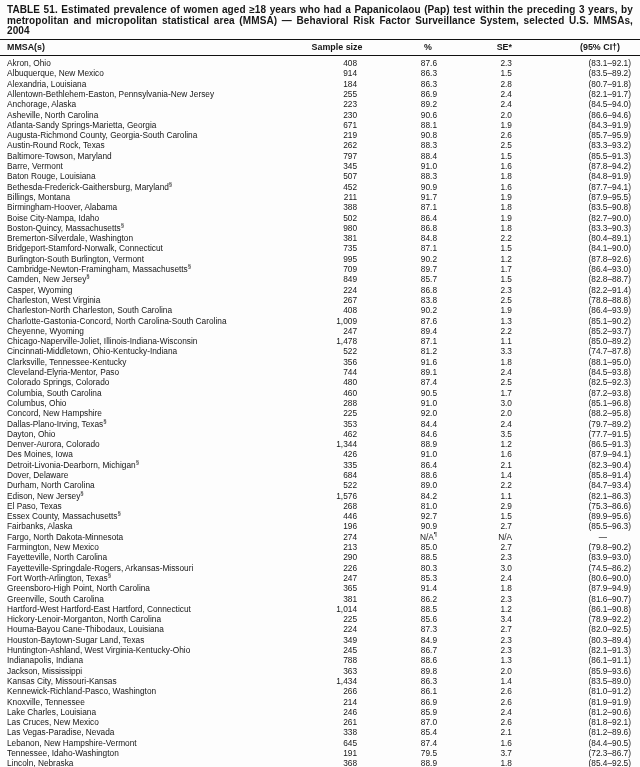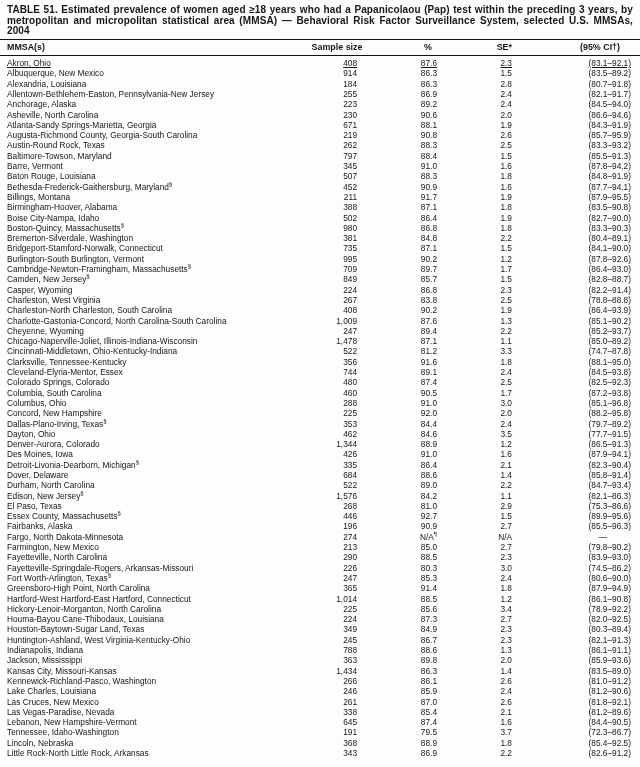--- a/index.html
+++ b/index.html
@@ -49,21 +49,21 @@
   th.c-se     { text-align:right; padding-right:1px; }
   th.c-ci     { text-align:right; padding-right:20px; }
   tbody td {
     font-size:8.3px;
     line-height:10.3px;
     height:10.3px;
     padding:0;
     white-space:nowrap;
     overflow:hidden;
   }
-  tbody tr:first-child td { padding-top:2px;text-decoration:underline; }
+  tbody tr:first-child td { padding-top:2px; }
   td.c-name   { text-align:left;  padding-left:7px; }
   td.c-sample { text-align:right; padding-right:11px; }
   td.c-pct    { text-align:right; padding-right:3px; }
   td.c-se     { text-align:right; padding-right:1px; }
   td.c-ci     { text-align:right; padding-right:9px; }
   td.c-ci.dash { padding-right:33px; }
   sup.marker {
     font-size:6px;
     vertical-align:super;
     line-height:0;
@@ -299,21 +299,21 @@
           <td class="c-ci">(74.7–87.8)</td>
         </tr>
         <tr>
           <td class="c-name">Clarksville, Tennessee-Kentucky</td>
           <td class="c-sample">356</td>
           <td class="c-pct">91.6</td>
           <td class="c-se">1.8</td>
           <td class="c-ci">(88.1–95.0)</td>
         </tr>
         <tr>
-          <td class="c-name">Cleveland-Elyria-Mentor, Essex</td>
+          <td class="c-name">Cleveland-Elyria-Mentor, Paso</td>
           <td class="c-sample">744</td>
           <td class="c-pct">89.1</td>
           <td class="c-se">2.4</td>
           <td class="c-ci">(84.5–93.8)</td>
         </tr>
         <tr>
           <td class="c-name">Colorado Springs, Colorado</td>
           <td class="c-sample">480</td>
           <td class="c-pct">87.4</td>
           <td class="c-se">2.5</td>
@@ -453,20 +453,27 @@
           <td class="c-ci">(80.6–90.0)</td>
         </tr>
         <tr>
           <td class="c-name">Greensboro-High Point, North Carolina</td>
           <td class="c-sample">365</td>
           <td class="c-pct">91.4</td>
           <td class="c-se">1.8</td>
           <td class="c-ci">(87.9–94.9)</td>
         </tr>
         <tr>
+          <td class="c-name">Greenville, South Carolina</td>
+          <td class="c-sample">381</td>
+          <td class="c-pct">86.2</td>
+          <td class="c-se">2.3</td>
+          <td class="c-ci">(81.6–90.7)</td>
+        </tr>
+        <tr>
           <td class="c-name">Hartford-West Hartford-East Hartford, Connecticut</td>
           <td class="c-sample">1,014</td>
           <td class="c-pct">88.5</td>
           <td class="c-se">1.2</td>
           <td class="c-ci">(86.1–90.8)</td>
         </tr>
         <tr>
           <td class="c-name">Hickory-Lenoir-Morganton, North Carolina</td>
           <td class="c-sample">225</td>
           <td class="c-pct">85.6</td>
@@ -516,20 +523,27 @@
           <td class="c-ci">(83.5–89.0)</td>
         </tr>
         <tr>
           <td class="c-name">Kennewick-Richland-Pasco, Washington</td>
           <td class="c-sample">266</td>
           <td class="c-pct">86.1</td>
           <td class="c-se">2.6</td>
           <td class="c-ci">(81.0–91.2)</td>
         </tr>
         <tr>
+          <td class="c-name">Knoxville, Tennessee</td>
+          <td class="c-sample">214</td>
+          <td class="c-pct">86.9</td>
+          <td class="c-se">2.6</td>
+          <td class="c-ci">(81.9–91.9)</td>
+        </tr>
+        <tr>
           <td class="c-name">Lake Charles, Louisiana</td>
           <td class="c-sample">246</td>
           <td class="c-pct">85.9</td>
           <td class="c-se">2.4</td>
           <td class="c-ci">(81.2–90.6)</td>
         </tr>
         <tr>
           <td class="c-name">Las Cruces, New Mexico</td>
           <td class="c-sample">261</td>
           <td class="c-pct">87.0</td>

